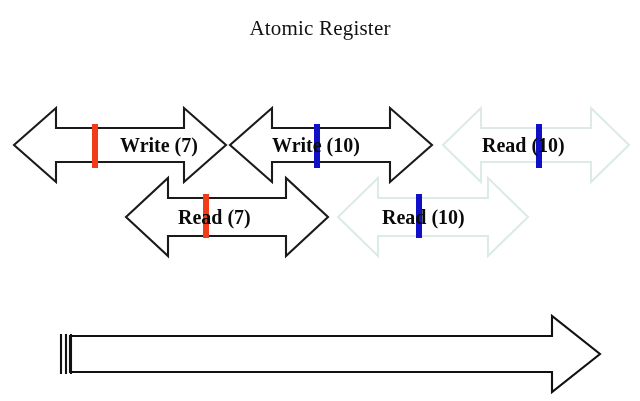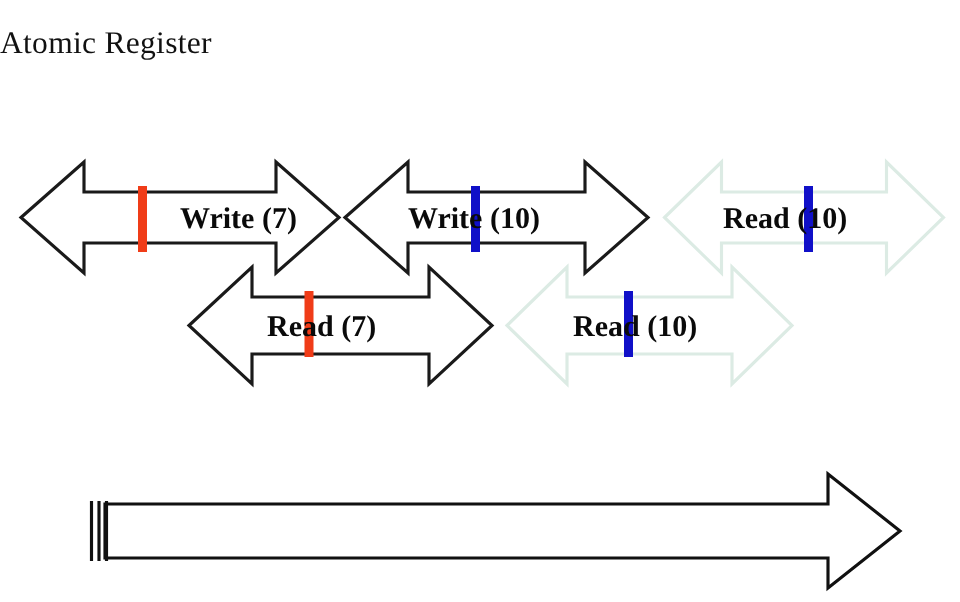--- a/index.html
+++ b/index.html
@@ -19,20 +19,21 @@
     left: 0; top: 0;
     width: 640px;
     height: 401px;
     background: #ffffff;
   }
   #diagram-title {
     position: absolute;
     left: 0;
     top: 16px;
     width: 640px;
+    text-align: center;
     font-family: "Liberation Serif", "DejaVu Serif", serif;
     font-size: 21px;
     font-weight: 400;
     color: #111111;
     letter-spacing: 0.2px;
   }
   svg#diagram-canvas {
     position: absolute;
     left: 0;
     top: 0;

